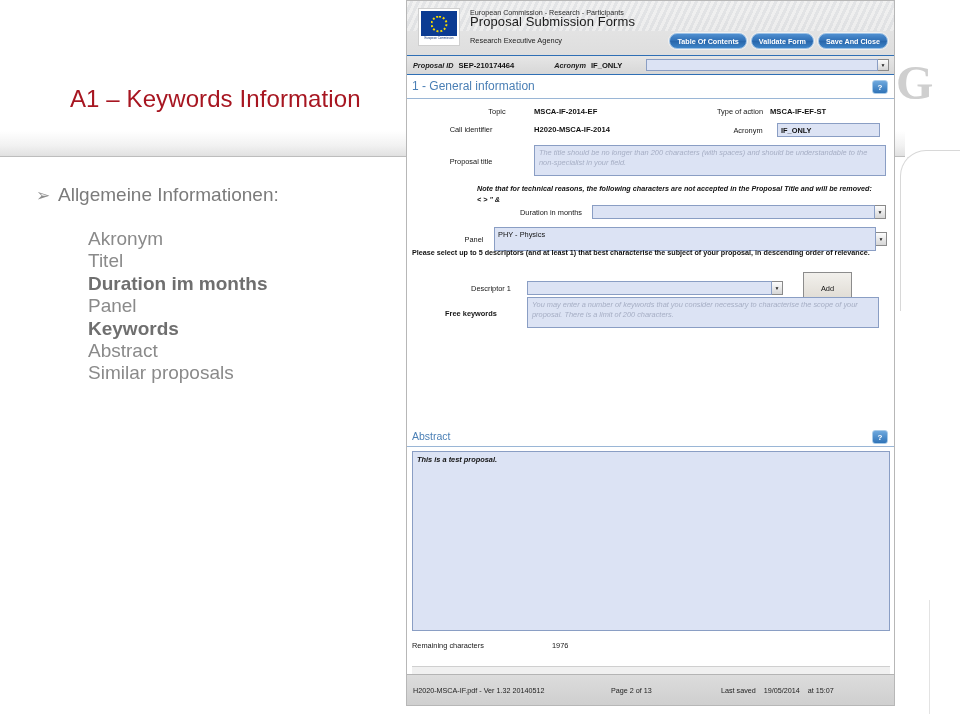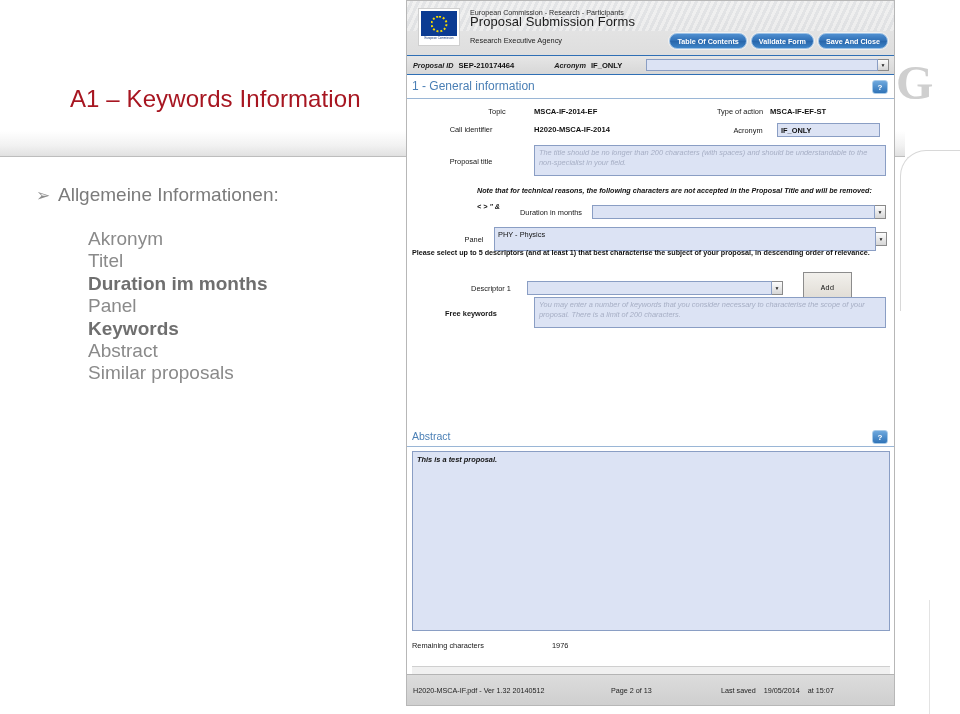--- a/index.html
+++ b/index.html
@@ -129,21 +129,21 @@
 
   .row{position:absolute;display:flex;align-items:center;}
   .lab{font-size:7.4px;color:#161616;text-align:center;white-space:nowrap;}
   .val{font-size:7.6px;color:#111;font-weight:bold;white-space:nowrap;}
   .inp{
     background:#dce3f4;border:1px solid #8a9ec4;box-sizing:border-box;
     font-size:7.4px;color:#111;padding:1px 3px;overflow:hidden;
   }
   .inp.filled{font-weight:bold;}
   .ph{color:#a6aec4;font-style:italic;font-weight:normal;line-height:9.6px;}
-  .note{position:absolute;font-size:7.2px;font-style:italic;font-weight:bold;color:#111;line-height:16px;}
+  .note{position:absolute;font-size:7.2px;font-style:italic;font-weight:bold;color:#111;line-height:11px;}
   .plain{position:absolute;font-size:7.2px;color:#111;line-height:10px;font-weight:bold;}
   .addbtn{
     background:linear-gradient(to bottom,#f2f0ec,#ddd9d1);
     border:1px solid #8c8c8c;box-sizing:border-box;
     font-size:7.4px;color:#111;display:flex;align-items:center;justify-content:center;
   }
   .abstract-h{position:absolute;left:5px;top:331px;font-size:10.5px;color:#4a7fb5;}
   .abstract-rule{position:absolute;left:0;top:347px;width:489px;height:1px;background:#9ab6d6;}
   .abstract-box{
     position:absolute;left:5px;top:352px;width:478px;height:180px;
@@ -273,26 +273,26 @@
         <span class="inp filled" style="margin-left:7px;width:382px;height:24px;line-height:12px;font-weight:normal;">PHY - Physics</span>
         <span class="combo-arrow" style="height:14px;">▼</span>
       </div>
 
       <div class="plain" style="left:5px;top:149px;width:478px;">Please select up to 5 descriptors (and at least 1) that best characterise the subject of your proposal, in descending order of relevance.</div>
 
       <div class="row" style="left:55px;top:173px;">
         <span class="lab" style="width:58px;">Descriptor 1</span>
         <span class="inp" style="margin-left:7px;width:245px;height:14px;"></span>
         <span class="combo-arrow" style="height:14px;">▼</span>
-        <span class="addbtn" style="margin-left:20px;width:49px;height:32px;font-family:Liberation Mono, monospace;">Add</span>
+        <span class="addbtn" style="margin-left:20px;width:49px;height:32px;">Add</span>
       </div>
 
       <div class="row" style="left:8px;top:198px;align-items:flex-start;">
         <span class="lab" style="width:112px;padding-top:12px;font-weight:bold;">Free keywords</span>
-        <span class="inp ph" style="margin-left:7px;width:352px;height:31px;padding:2px 4px;">You may enter a number of keywords that you consider necessary to characterise the scope of your proposal.  There is a limit of 200 characters.</span>
+        <span class="inp ph" style="margin-left:0;width:352px;height:31px;padding:2px 4px;">You may enter a number of keywords that you consider necessary to characterise the scope of your proposal.  There is a limit of 200 characters.</span>
       </div>
 
       <div class="abstract-h">Abstract</div>
       <div class="help" style="position:absolute;right:6px;top:331px;">?</div>
       <div class="abstract-rule"></div>
       <div class="abstract-box">This is a test proposal.</div>
 
       <div class="row" style="left:5px;top:542px;">
         <span class="lab" style="width:95px;text-align:left;">Remaining characters</span>
         <span class="lab" style="margin-left:45px;">1976</span>

